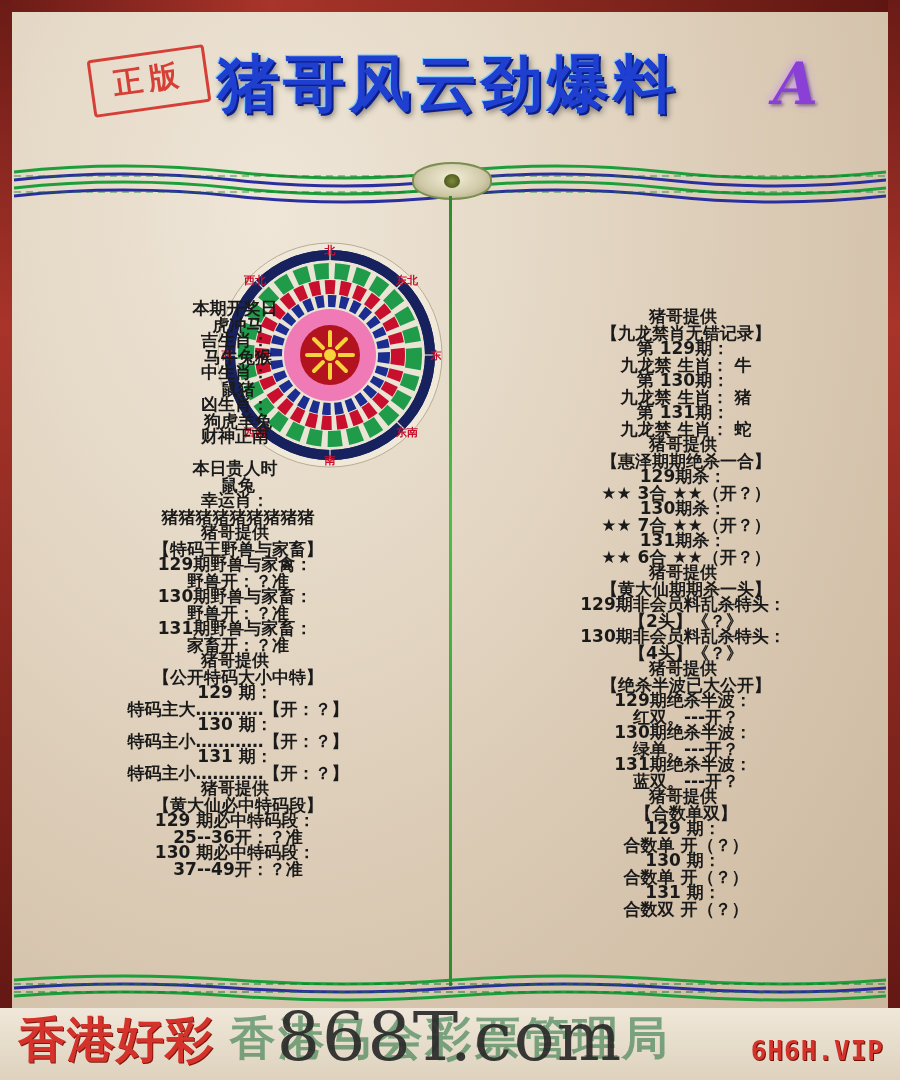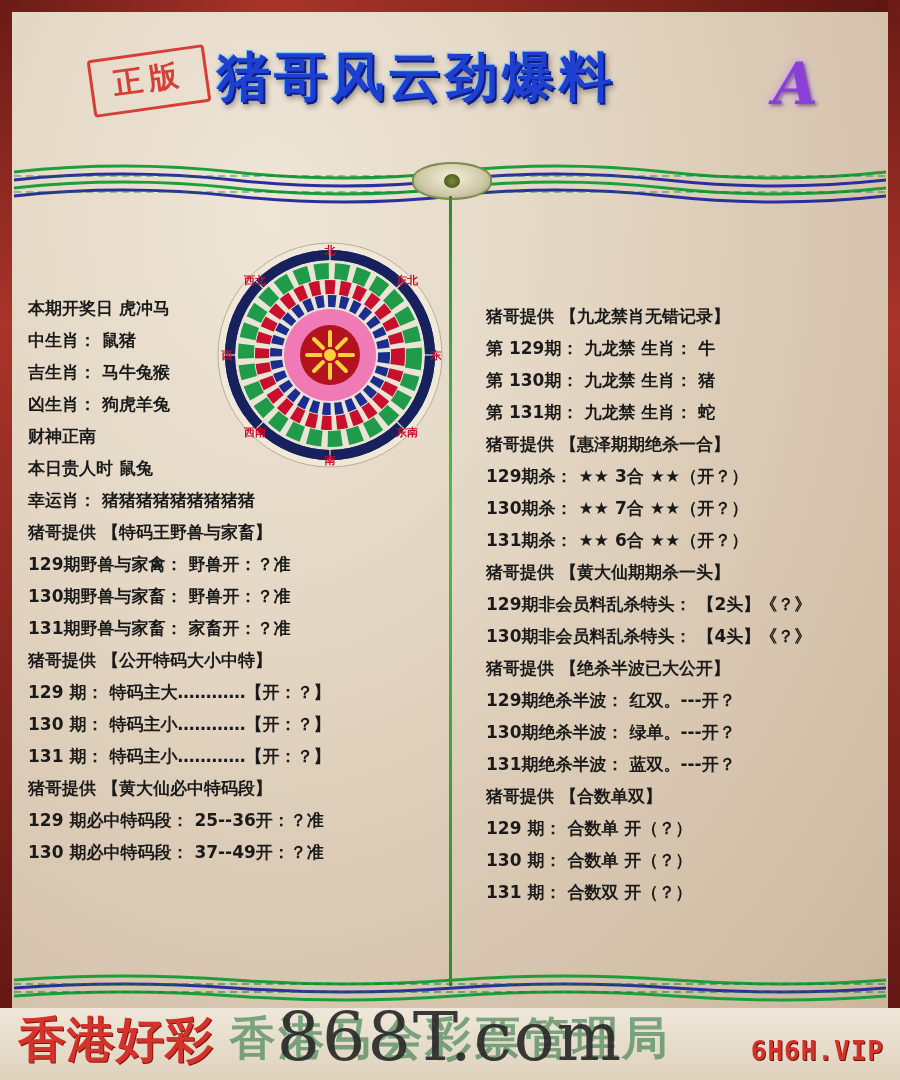--- a/index.html
+++ b/index.html
@@ -27,21 +27,21 @@
     position:absolute;left:78px;top:40px;width:112px;height:52px;
     border:3px solid #d4322a;border-radius:4px;
     color:#d4322a;font-size:30px;font-weight:bold;
     letter-spacing:6px;text-align:center;line-height:48px;
     transform:rotate(-8deg);
     font-family:"DejaVu Sans","Liberation Sans",sans-serif;
     opacity:.92;
   }
   .title{
     position:absolute;left:205px;top:30px;
-    font-size:53px;font-weight:bold;letter-spacing:4px;
+    font-size:62px;font-weight:bold;letter-spacing:4px;
     color:#1f3fd0;
     text-shadow:
       2px 2px 0 #0d1f86,
       -1px -1px 0 #7fc8ff,
       3px 4px 6px rgba(0,0,0,.45);
     font-family:"DejaVu Sans","Liberation Sans",sans-serif;
     text-align:right;
   }
   .logo-a{
     position:absolute;right:70px;top:38px;
@@ -66,21 +66,21 @@
   }
 
   
   .divider{position:absolute;left:449px;top:196px;width:3px;height:790px;
     background:linear-gradient(180deg,#2f8a2f,#4bbf4b 40%,#2f8a2f);}
 
   
   .col{position:absolute;top:300px;font-size:17px;color:#1a1a1a;line-height:1.0;}
   .col-left{left:28px;width:420px;}
   .col-right{left:486px;width:400px;top:308px;}
-  .row{height:32px;display:flex;align-items:flex-start;white-space:nowrap;font-weight:bold;}
+  .row{height:32px;display:flex;align-items:center;white-space:nowrap;font-weight:bold;flex-direction:column;}
   .lbl{margin-right:6px;}
 
   
   .wheel-wrap{position:absolute;left:215px;top:240px;width:230px;height:230px;}
   .wheel{position:absolute;left:0;top:0;width:230px;height:230px;}
 
   
   .bottom-band{position:absolute;left:14px;bottom:78px;width:872px;height:30px;}
   .footer{
     position:absolute;left:0;bottom:0;width:900px;height:72px;
@@ -203,26 +203,26 @@
       </g>
     </svg>
   </div>
 
   <div class="col col-left">
     <div class="row">
         <span class="lbl">本期开奖日</span>
         <span>虎冲马</span>
       </div>
     <div class="row">
+        <span class="lbl">吉生肖：</span>
+        <span>马牛兔猴</span>
+      </div>
+    <div class="row">
         <span class="lbl">中生肖：</span>
         <span>鼠猪</span>
-      </div>
-    <div class="row">
-        <span class="lbl">吉生肖：</span>
-        <span>马牛兔猴</span>
       </div>
     <div class="row">
         <span class="lbl">凶生肖：</span>
         <span>狗虎羊兔</span>
       </div>
     <div class="row">
         <span class="lbl">财神正南</span>
         <span></span>
       </div>
     <div class="row">

